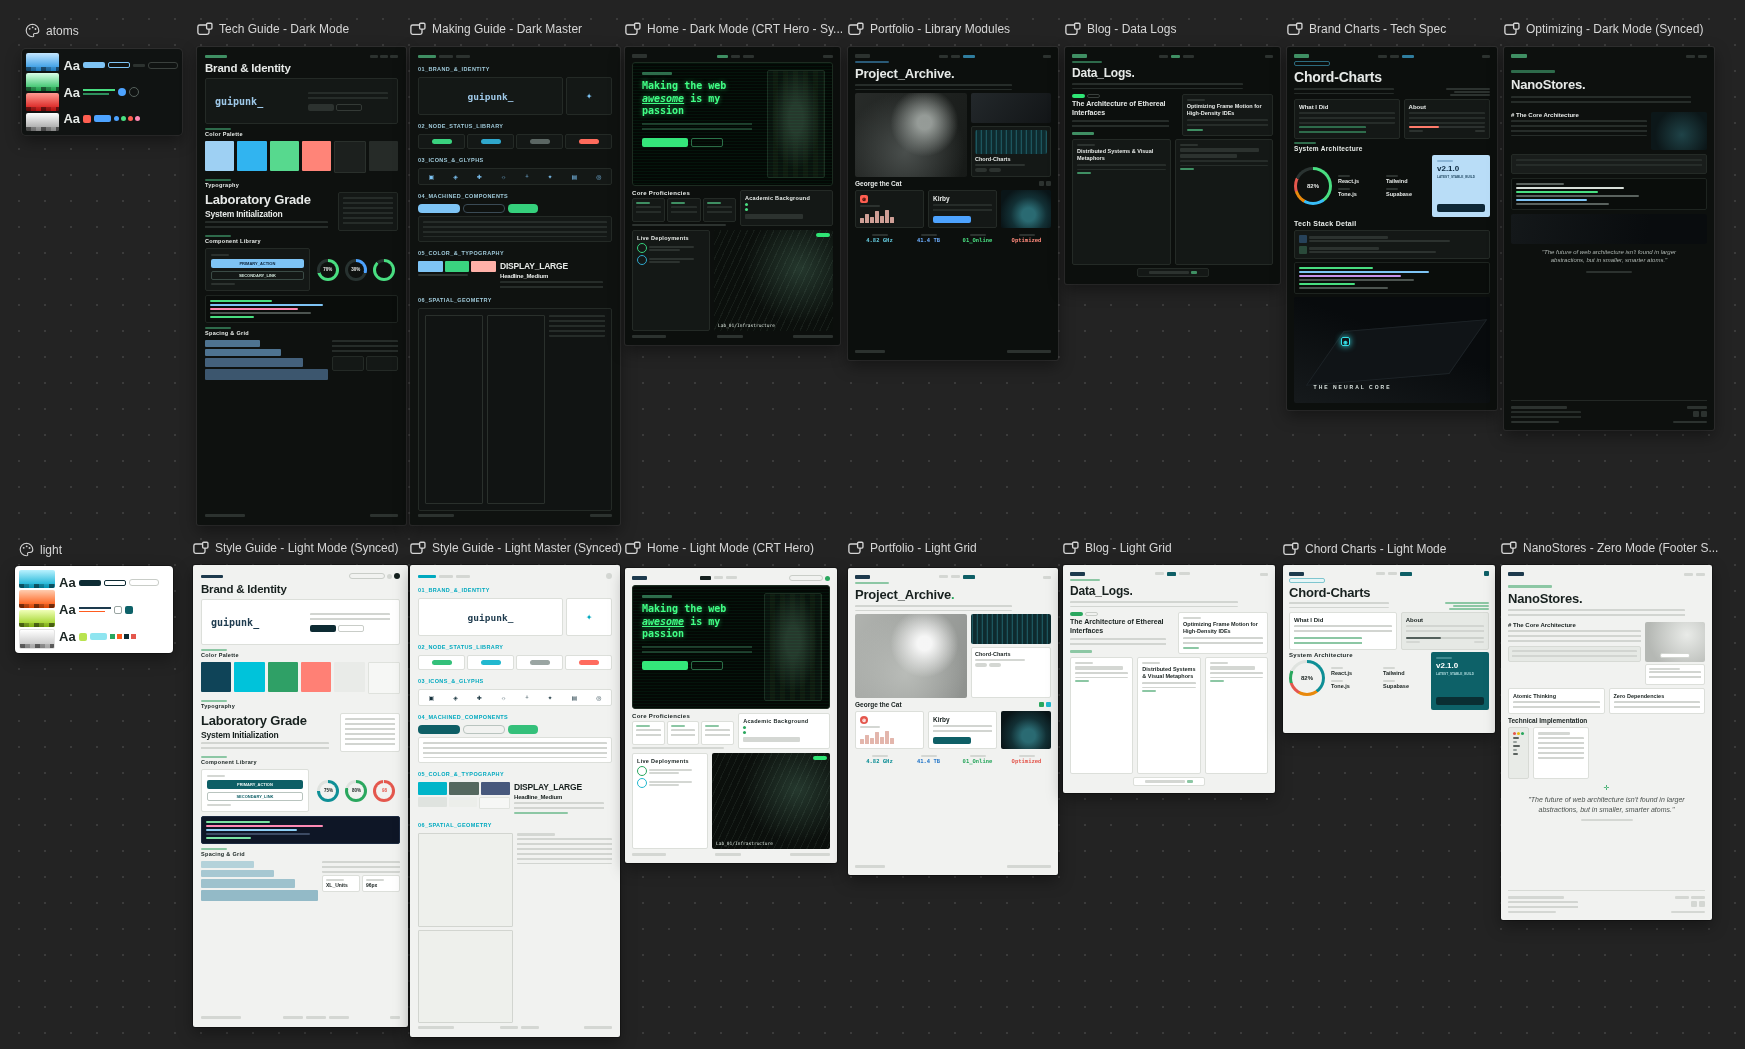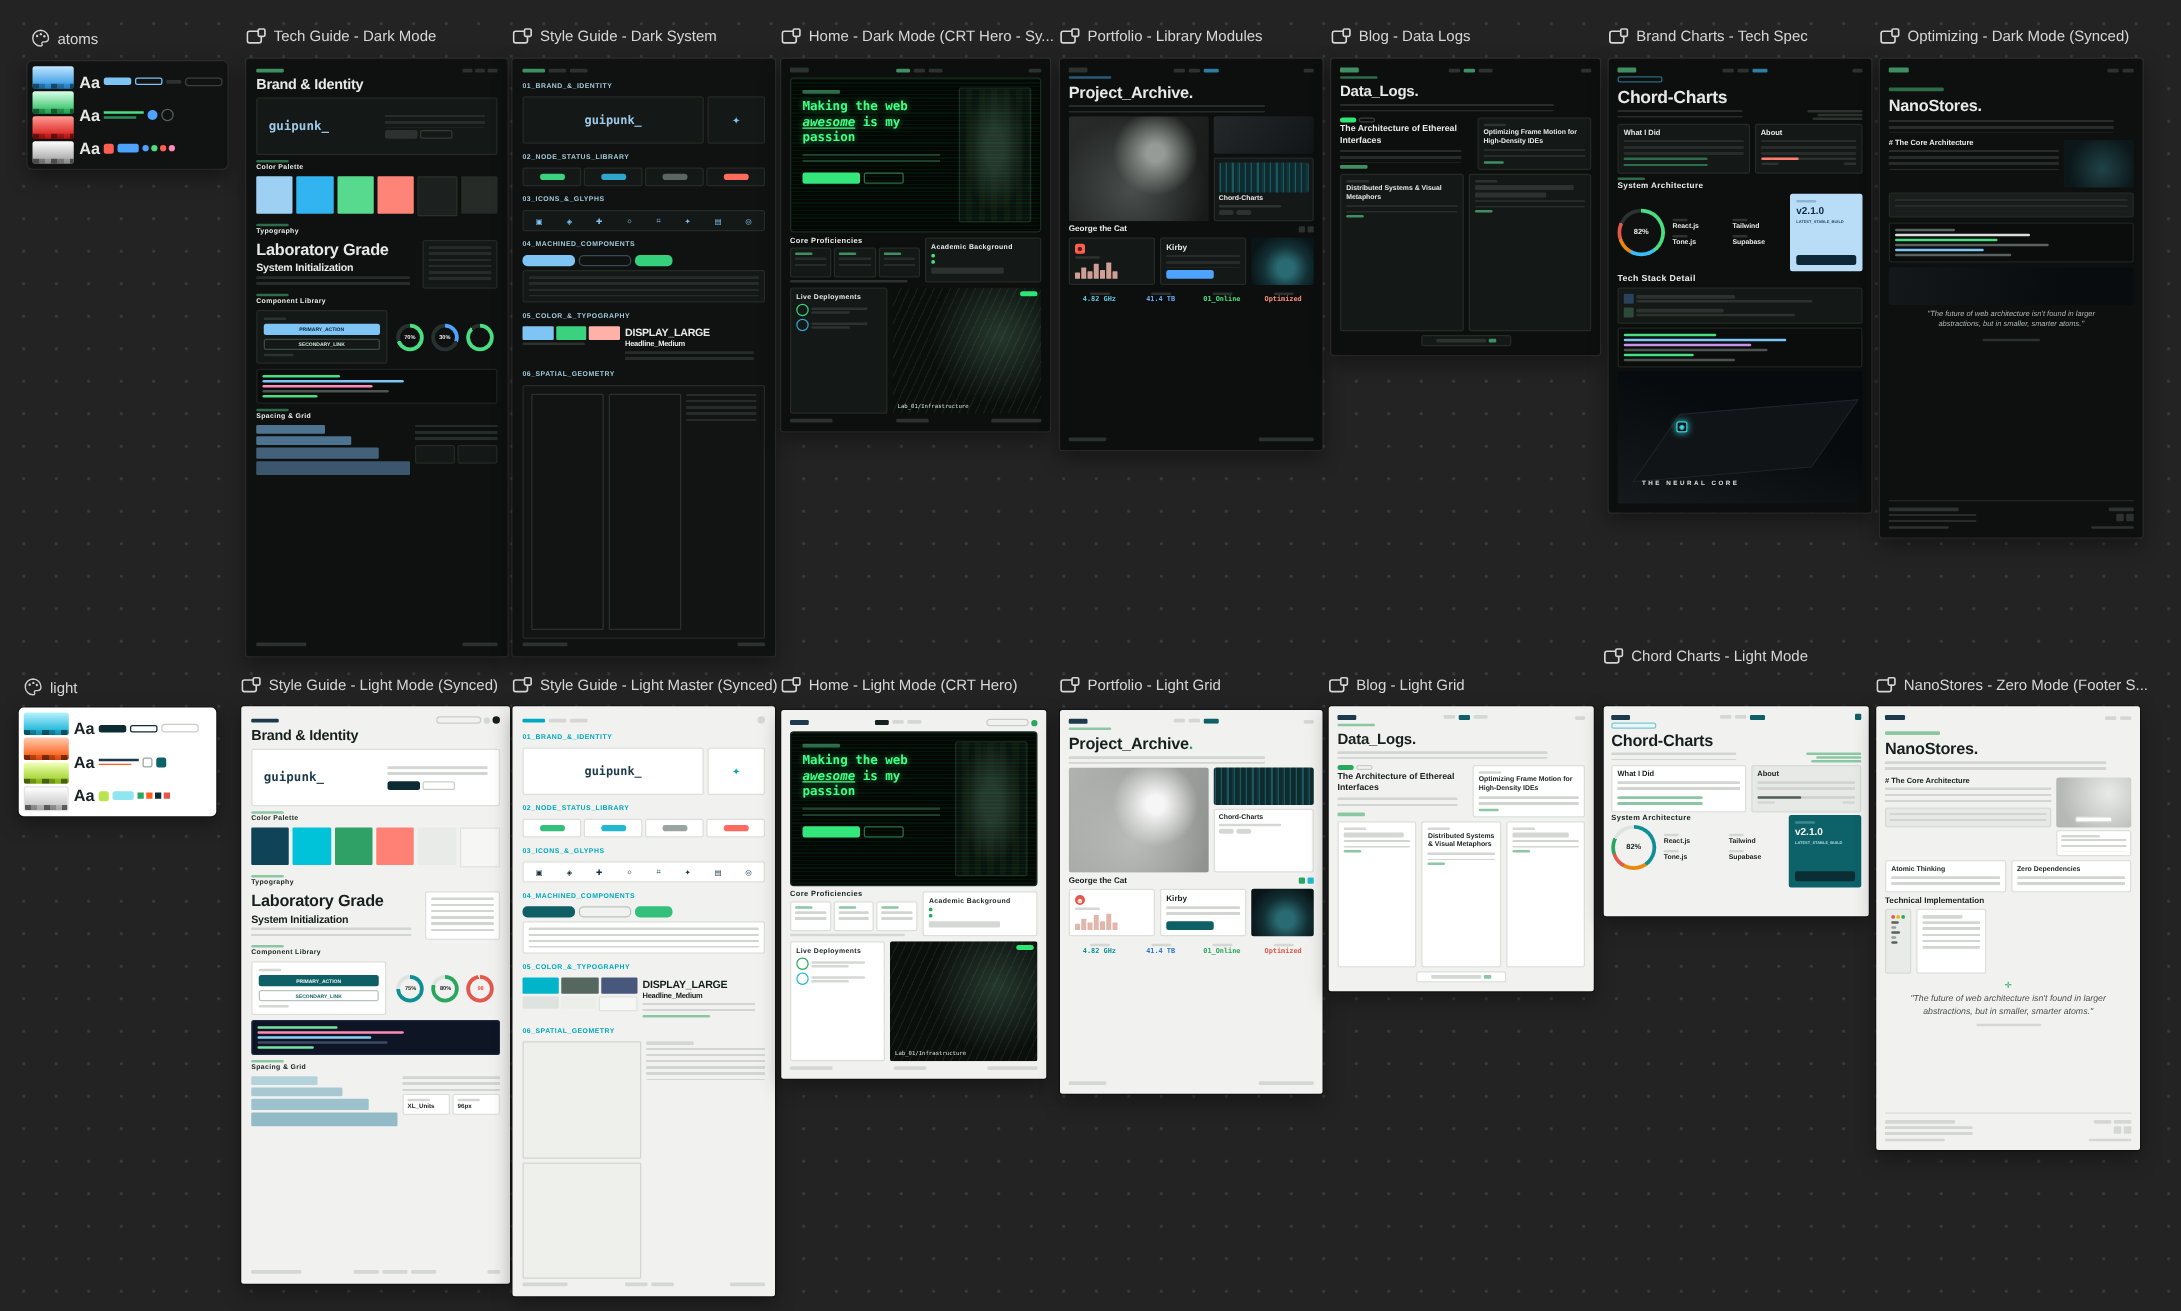--- a/index.html
+++ b/index.html
@@ -97,21 +97,21 @@
         <rect x="1" y="3" width="12.5" height="10.5" rx="2" fill="none" stroke="#d6d6d6" stroke-width="1.5"></rect>
         <rect x="10.8" y="1" width="6" height="6.6" rx="1.2" fill="#232323" stroke="#d6d6d6" stroke-width="1.5"></rect>
       </svg>
       <span>Tech Guide - Dark Mode</span>
     </div>
 <div class="ftitle" style="left:410px;top:22px">
       <svg class="fticon" width="16" height="14" viewBox="0 0 18 15">
         <rect x="1" y="3" width="12.5" height="10.5" rx="2" fill="none" stroke="#d6d6d6" stroke-width="1.5"></rect>
         <rect x="10.8" y="1" width="6" height="6.6" rx="1.2" fill="#232323" stroke="#d6d6d6" stroke-width="1.5"></rect>
       </svg>
-      <span>Style Guide - Dark System</span>
+      <span>Making Guide - Dark Master</span>
     </div>
 <div class="ftitle" style="left:625px;top:22px">
       <svg class="fticon" width="16" height="14" viewBox="0 0 18 15">
         <rect x="1" y="3" width="12.5" height="10.5" rx="2" fill="none" stroke="#d6d6d6" stroke-width="1.5"></rect>
         <rect x="10.8" y="1" width="6" height="6.6" rx="1.2" fill="#232323" stroke="#d6d6d6" stroke-width="1.5"></rect>
       </svg>
       <span>Home - Dark Mode (CRT Hero - Sy...</span>
     </div>
 <div class="ftitle" style="left:848px;top:22px">
       <svg class="fticon" width="16" height="14" viewBox="0 0 18 15">
@@ -170,21 +170,21 @@
       </svg>
       <span>Portfolio - Light Grid</span>
     </div>
 <div class="ftitle" style="left:1063px;top:541px">
       <svg class="fticon" width="16" height="14" viewBox="0 0 18 15">
         <rect x="1" y="3" width="12.5" height="10.5" rx="2" fill="none" stroke="#d6d6d6" stroke-width="1.5"></rect>
         <rect x="10.8" y="1" width="6" height="6.6" rx="1.2" fill="#232323" stroke="#d6d6d6" stroke-width="1.5"></rect>
       </svg>
       <span>Blog - Light Grid</span>
     </div>
-<div class="ftitle" style="left:1283px;top:518px">
+<div class="ftitle" style="left:1283px;top:542px">
       <svg class="fticon" width="16" height="14" viewBox="0 0 18 15">
         <rect x="1" y="3" width="12.5" height="10.5" rx="2" fill="none" stroke="#d6d6d6" stroke-width="1.5"></rect>
         <rect x="10.8" y="1" width="6" height="6.6" rx="1.2" fill="#232323" stroke="#d6d6d6" stroke-width="1.5"></rect>
       </svg>
       <span>Chord Charts - Light Mode</span>
     </div>
 <div class="ftitle" style="left:1501px;top:541px">
       <svg class="fticon" width="16" height="14" viewBox="0 0 18 15">
         <rect x="1" y="3" width="12.5" height="10.5" rx="2" fill="none" stroke="#d6d6d6" stroke-width="1.5"></rect>
         <rect x="10.8" y="1" width="6" height="6.6" rx="1.2" fill="#232323" stroke="#d6d6d6" stroke-width="1.5"></rect>

